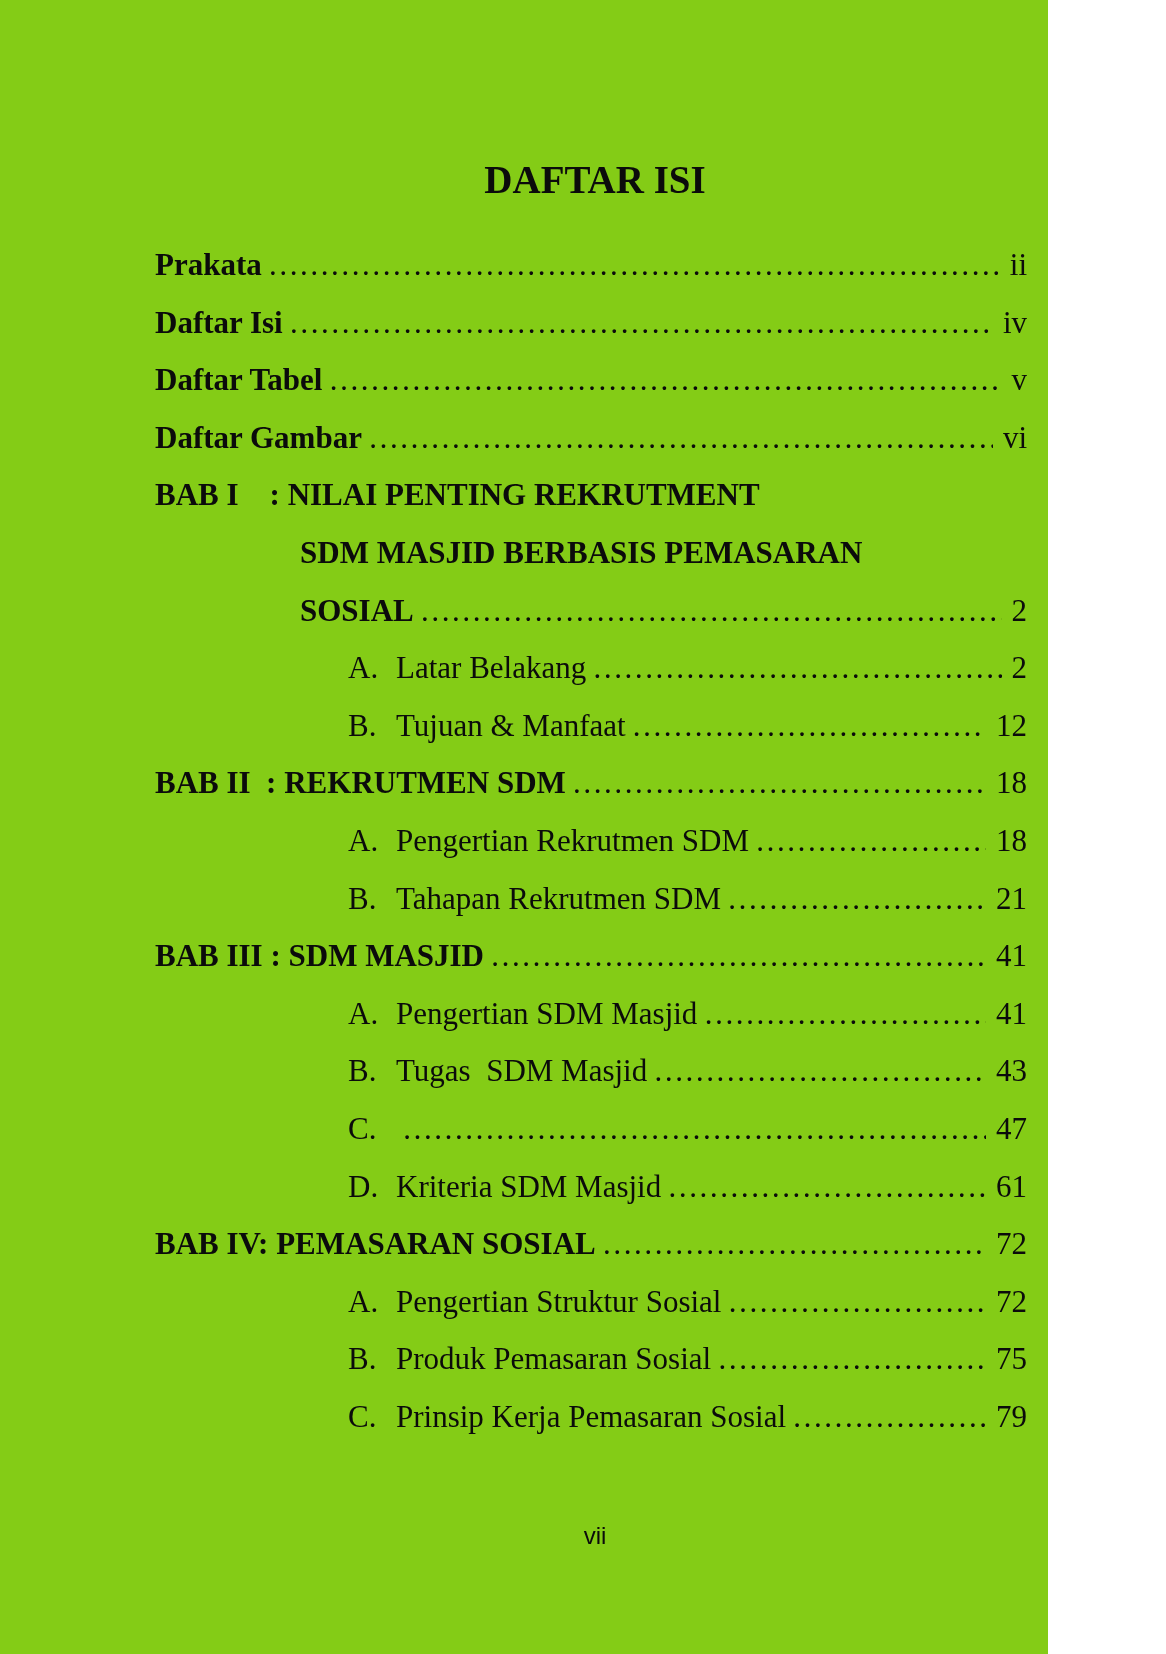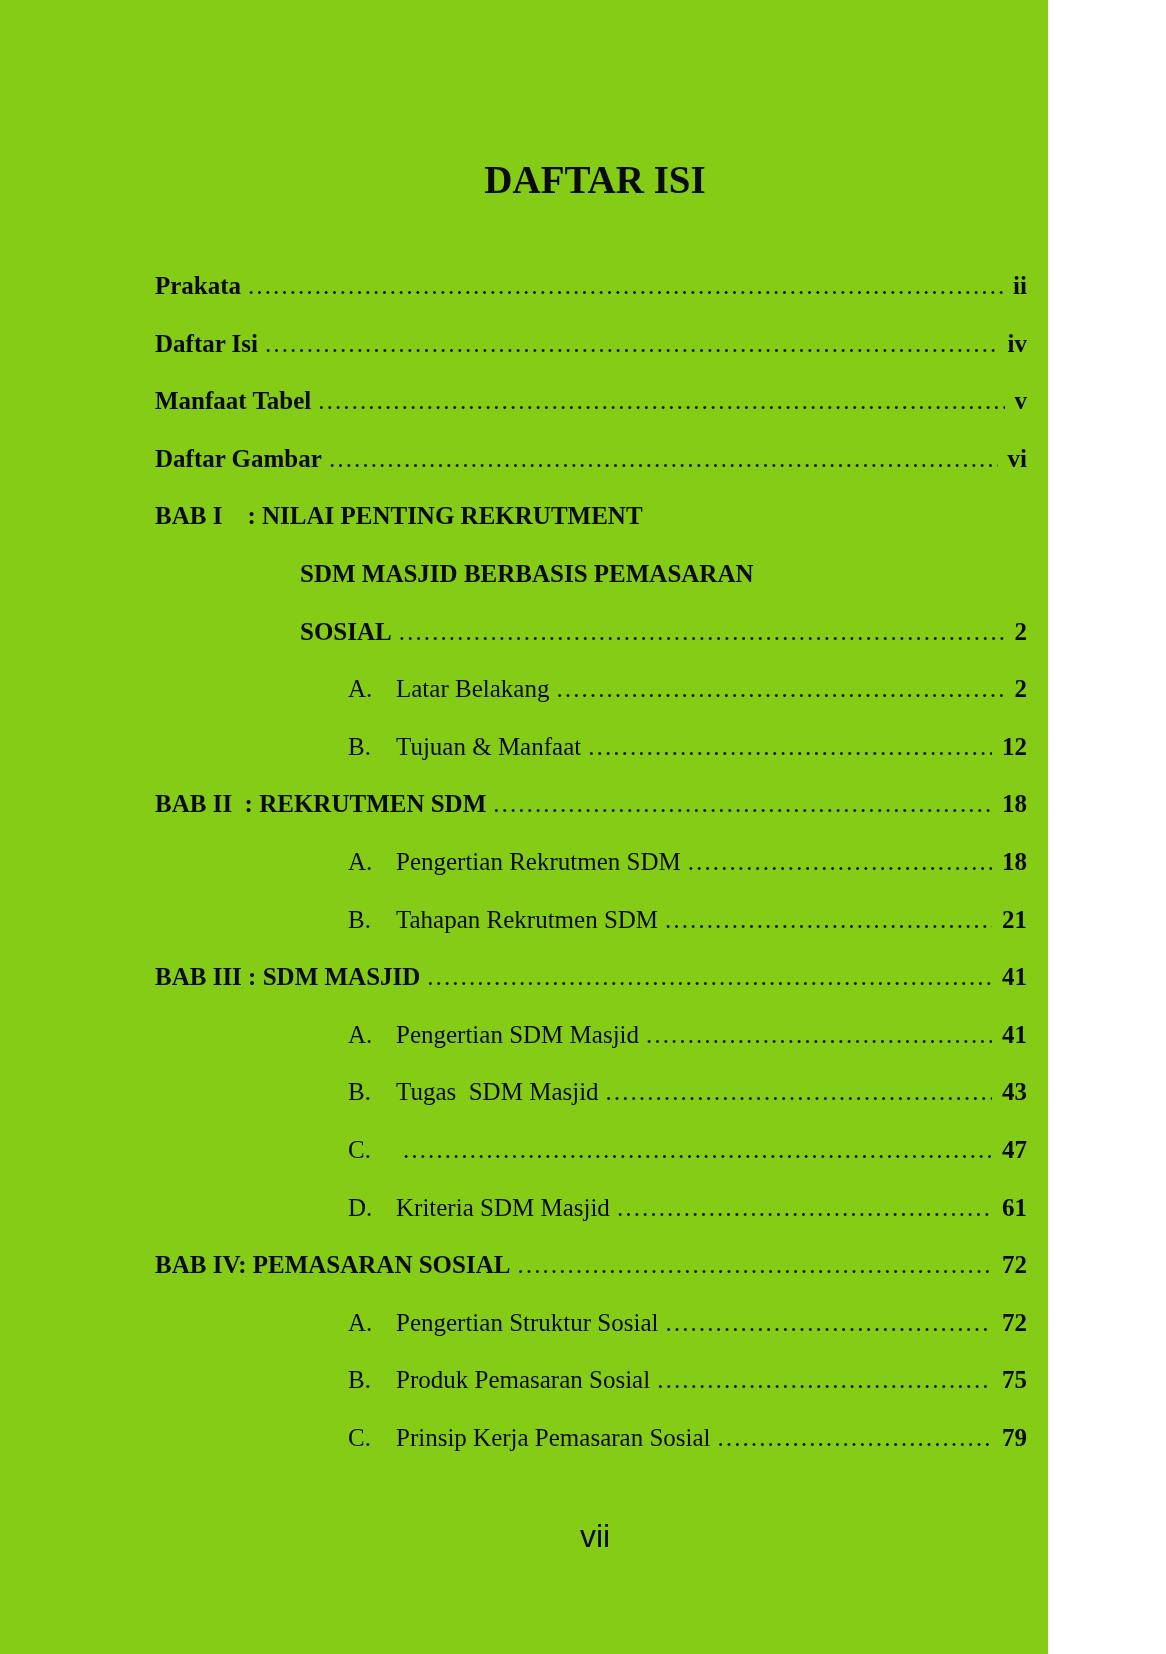--- a/index.html
+++ b/index.html
@@ -18,24 +18,24 @@
     left: 155px;
     width: 880px;
     text-align: center;
     font-size: 39px;
     line-height: 45px;
     font-weight: bold;
     white-space: pre;
   }
   .toc {
     position: absolute;
-    top: 257px;
+    top: 236px;
     left: 155px;
     width: 880px;
-    font-size: 25px;
+    font-size: 31px;
   }
   .row {
     display: flex;
     height: 57.6px;
     line-height: 57.6px;
     padding-right: 8px;
   }
   .b { font-weight: bold; }
   .lbl { flex: none; white-space: pre; }
   .cont { margin-left: 145px; }
@@ -43,29 +43,29 @@
   .letter { flex: none; display: inline-block; width: 48px; white-space: pre; }
   .leader {
     flex: 1 1 auto;
     min-width: 0;
     overflow: hidden;
     white-space: nowrap;
     margin-left: 6px;
     margin-right: 10px;
     font-weight: normal;
   }
-  .page-ref { flex: none; font-weight: bold; }
+  .page-ref { flex: none; font-weight: normal; }
   .footer {
     position: absolute;
     top: 1521px;
     left: 155px;
     width: 880px;
     text-align: center;
     font-family: "Liberation Sans", "DejaVu Sans", sans-serif;
-    font-size: 32px;
+    font-size: 24px;
     line-height: 30px;
   }
 </style>
 </head>
 <body>
 
 <div class="page">
 
   <div class="title">DAFTAR ISI</div>
 
@@ -75,21 +75,21 @@
       <span class="lbl b">Prakata</span>
       <span class="leader">……………………………………………………………………………………………………………………………………………………</span>
       <span class="page-ref">ii</span>
     </div>
     <div class="row">
       <span class="lbl b">Daftar Isi</span>
       <span class="leader">……………………………………………………………………………………………………………………………………………………</span>
       <span class="page-ref">iv</span>
     </div>
     <div class="row">
-      <span class="lbl b">Manfaat Tabel</span>
+      <span class="lbl b">Daftar Tabel</span>
       <span class="leader">……………………………………………………………………………………………………………………………………………………</span>
       <span class="page-ref">v</span>
     </div>
     <div class="row">
       <span class="lbl b">Daftar Gambar</span>
       <span class="leader">……………………………………………………………………………………………………………………………………………………</span>
       <span class="page-ref">vi</span>
     </div>
 
     <div class="row">

